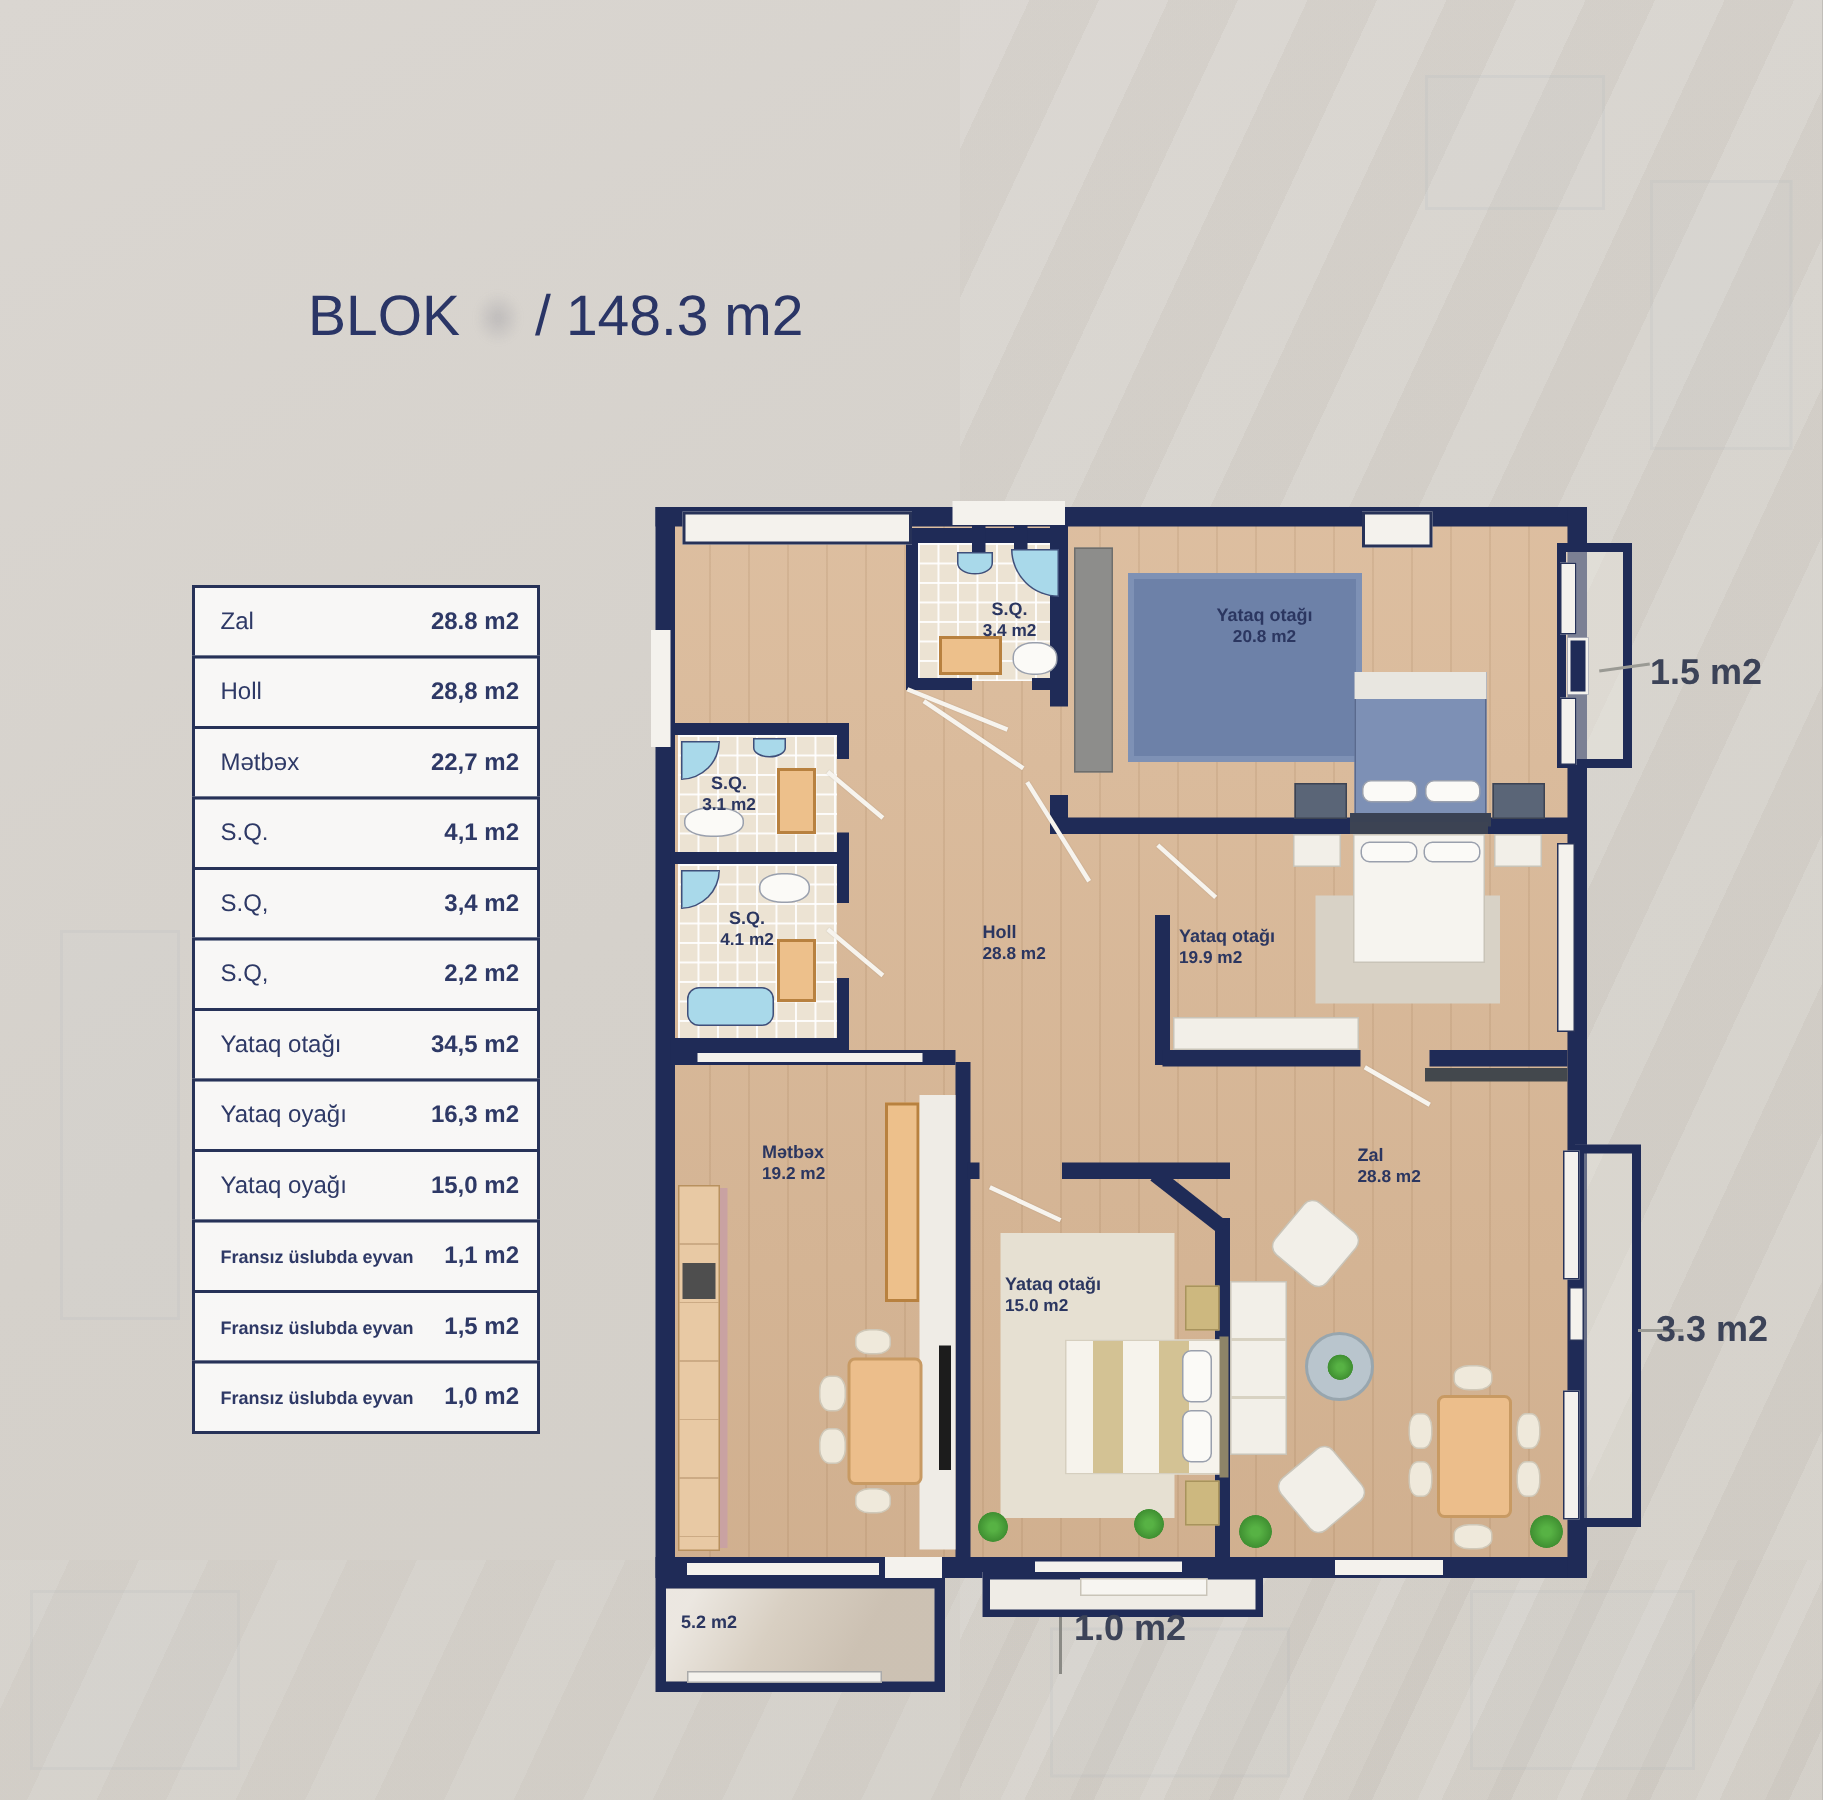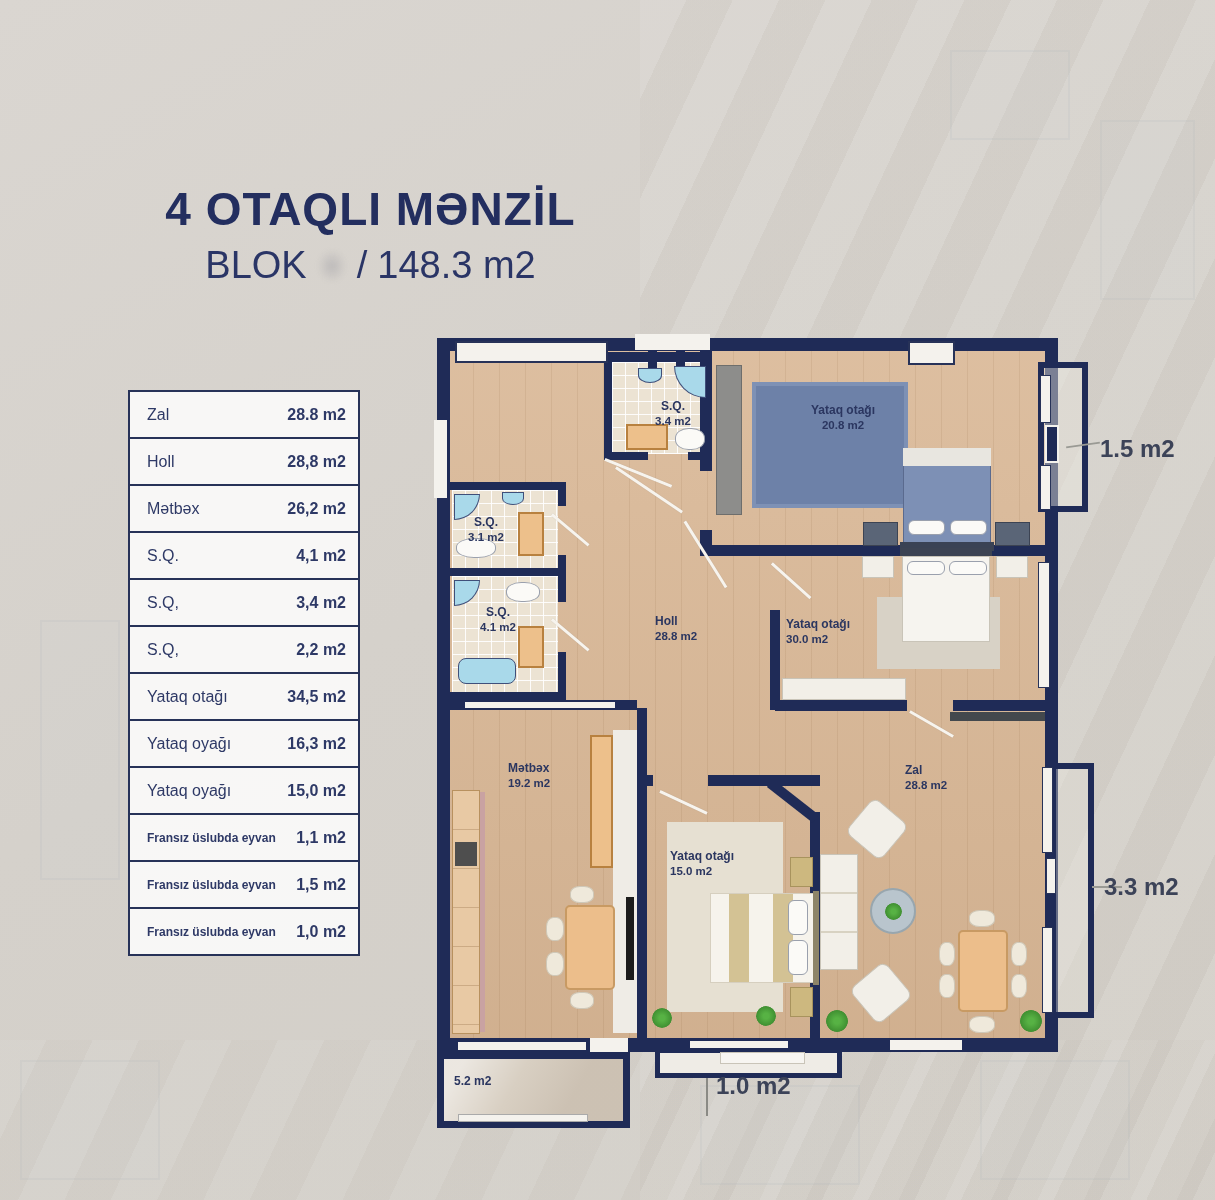--- a/index.html
+++ b/index.html
@@ -63,41 +63,40 @@
   <div class="bgshape bg-band p" style="left:0;top:1040px;width:1215px;height:160px;opacity:.35;"></div>
   <div class="bgshape bg-box p" style="left:1100px;top:120px;width:95px;height:180px;"></div>
   <div class="bgshape bg-box p" style="left:950px;top:50px;width:120px;height:90px;"></div>
   <div class="bgshape bg-box p" style="left:700px;top:1085px;width:160px;height:100px;"></div>
   <div class="bgshape bg-box p" style="left:980px;top:1060px;width:150px;height:120px;"></div>
   <div class="bgshape bg-box p" style="left:40px;top:620px;width:80px;height:260px;opacity:.5;"></div>
   <div class="bgshape bg-box p" style="left:20px;top:1060px;width:140px;height:120px;"></div>
 
 
   <div class="p title-wrap">
-    <div class="title">4 OTAQLI MƏNZİL</div>
     <div class="subtitle">
       <span>BLOK</span>
       <span class="gap"></span>
       <span>/</span>
       <span>148.3 m2</span>
     </div>
   </div>
 
   <div class="p table">
     <div class="row">
         <span class="rl">Zal</span>
         <span class="rv">28.8 m2</span>
       </div>
     <div class="row">
         <span class="rl">Holl</span>
         <span class="rv">28,8 m2</span>
       </div>
     <div class="row">
         <span class="rl">Mətbəx</span>
-        <span class="rv">26,2 m2</span>
+        <span class="rv">22,7 m2</span>
       </div>
     <div class="row">
         <span class="rl">S.Q.</span>
         <span class="rv">4,1 m2</span>
       </div>
     <div class="row">
         <span class="rl">S.Q,</span>
         <span class="rv">3,4 m2</span>
       </div>
     <div class="row">
@@ -250,21 +249,21 @@
     <div class="p" style="left:470px;top:218px;width:92px;height:8px;background:#3c4353;"></div>
     <div class="p furn" style="left:472px;top:226px;width:88px;height:86px;background:#f6f4ef;"></div>
     <div class="p wc" style="left:477px;top:231px;width:38px;height:14px;border-radius:6px;"></div>
     <div class="p wc" style="left:519px;top:231px;width:38px;height:14px;border-radius:6px;"></div>
     <div class="p furn" style="left:432px;top:226px;width:32px;height:22px;"></div>
     <div class="p furn" style="left:566px;top:226px;width:32px;height:22px;"></div>
     <div class="p furn" style="left:352px;top:348px;width:124px;height:22px;"></div>
     <div class="p wbox" style="left:608px;top:232px;width:12px;height:126px;border-width:1.5px;"></div>
     <div class="p lbl" style="left:356px;top:286px;width:115px;text-align:left;">
       <span class="l1">Yataq otağı</span>
-      <span class="l2">30.0 m2</span>
+      <span class="l2">19.9 m2</span>
     </div>
 
     <div class="p lbl" style="left:225px;top:283px;width:100px;text-align:left;">
       <span class="l1">Holl</span>
       <span class="l2">28.8 m2</span>
     </div>
 
     <div class="p" style="left:22px;top:460px;width:28px;height:244px;background:#e8c9a4;border:1px solid #b8915f;background-image:repeating-linear-gradient(180deg,transparent 0 38px,rgba(120,80,40,.25) 38px 39px);"></div>
     <div class="p" style="left:25px;top:512px;width:22px;height:24px;background:#4e4e4e;"></div>
     <div class="p" style="left:50px;top:462px;width:5px;height:240px;background:#c9a2a2;"></div>

